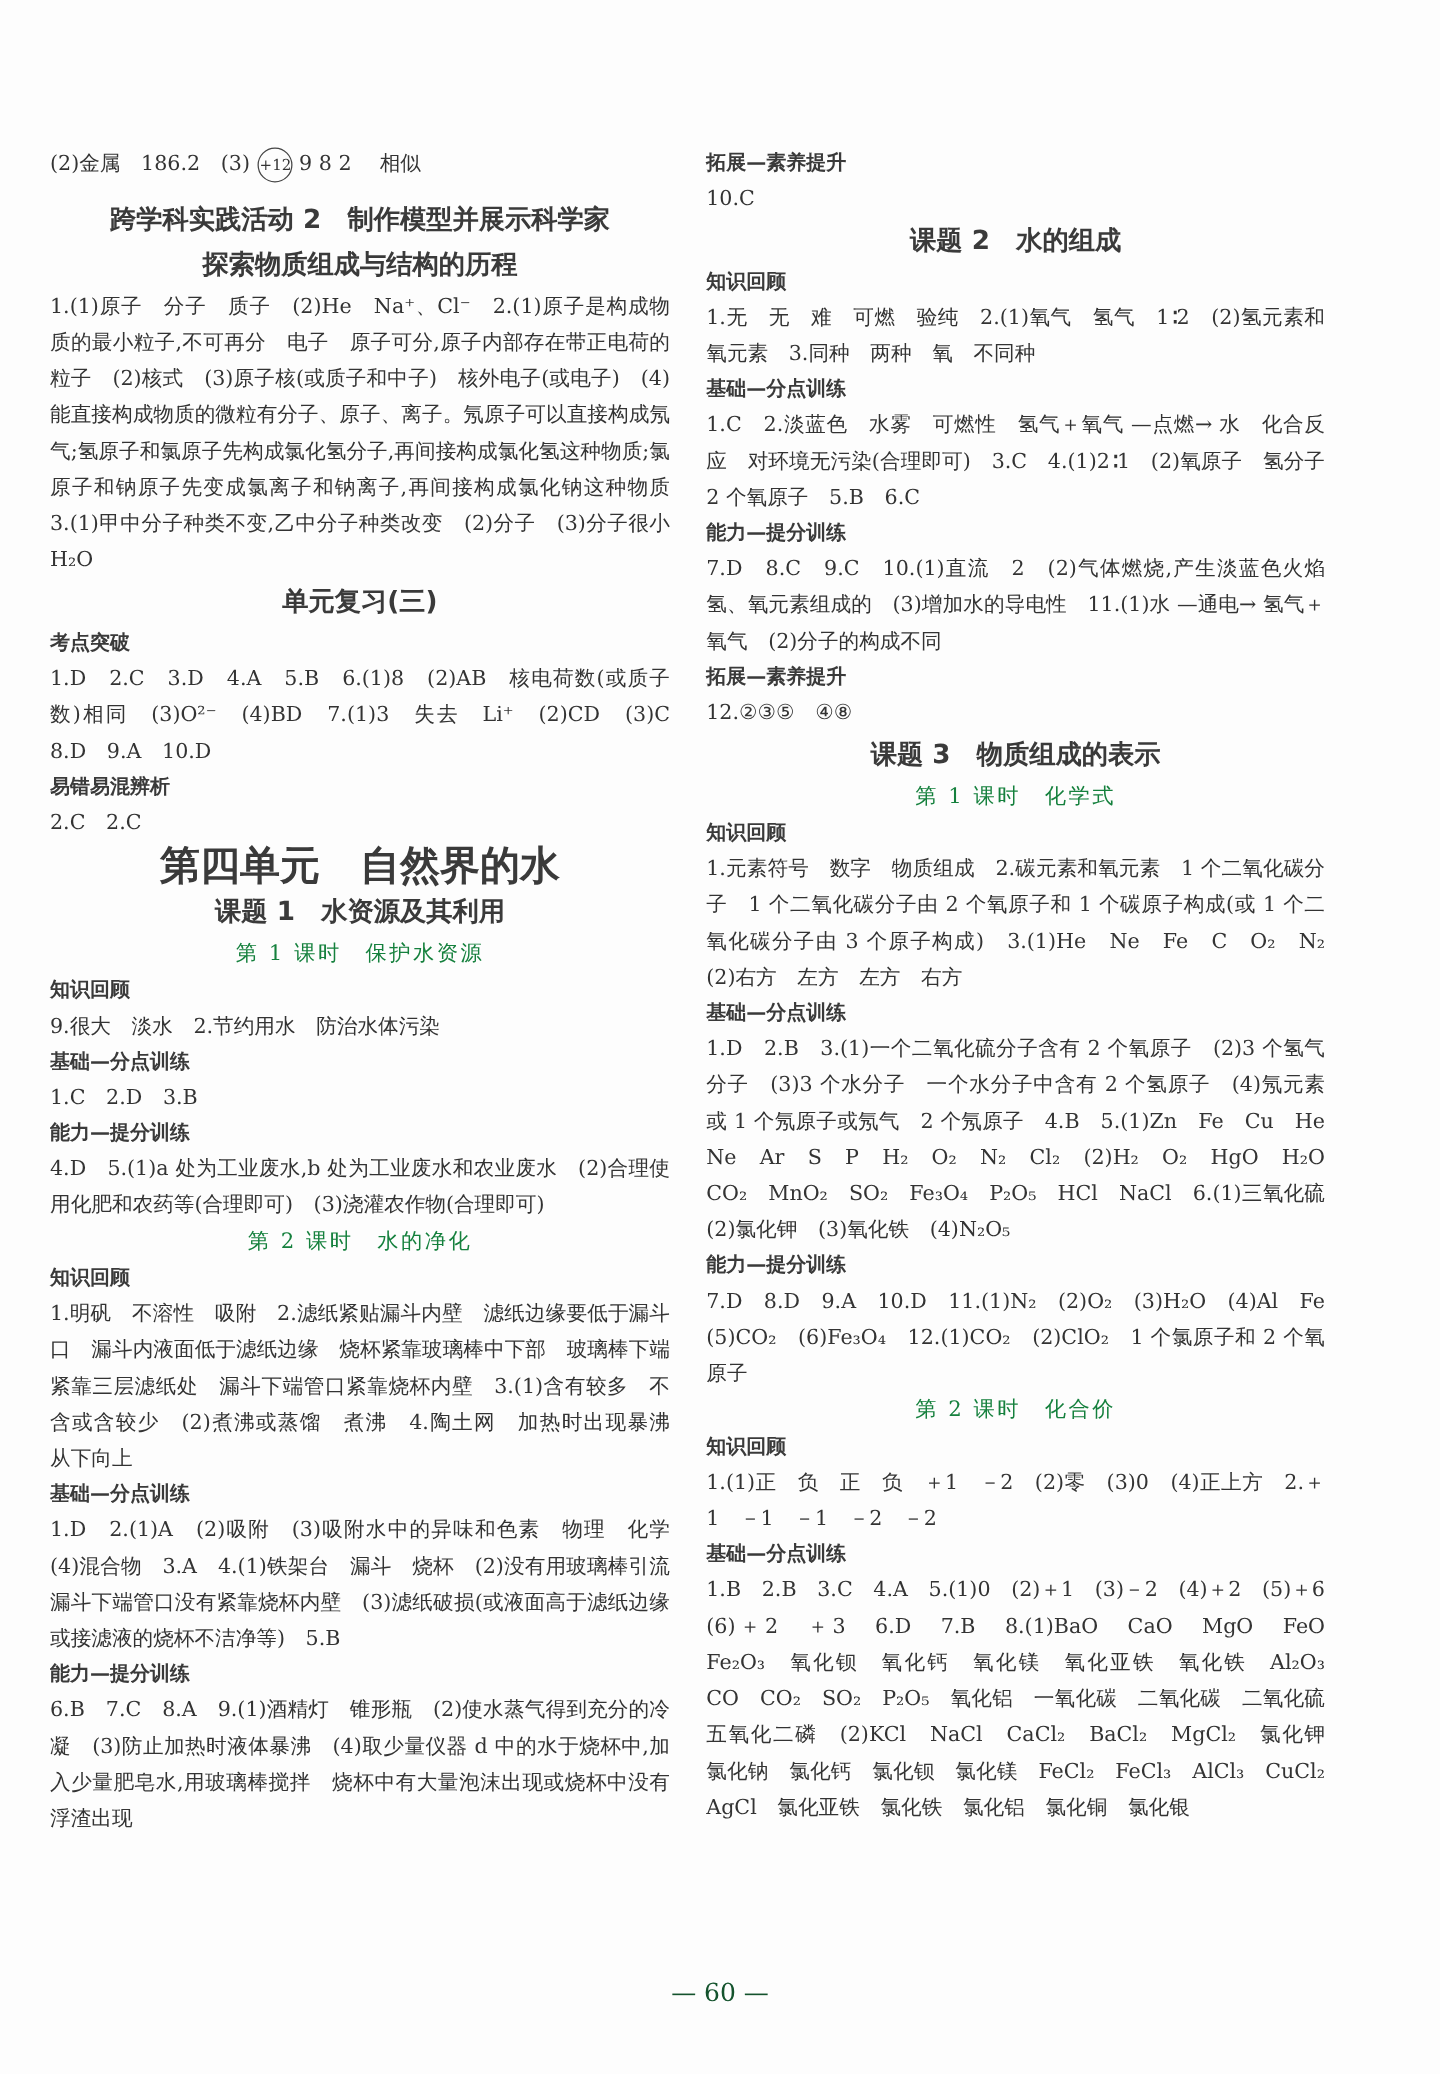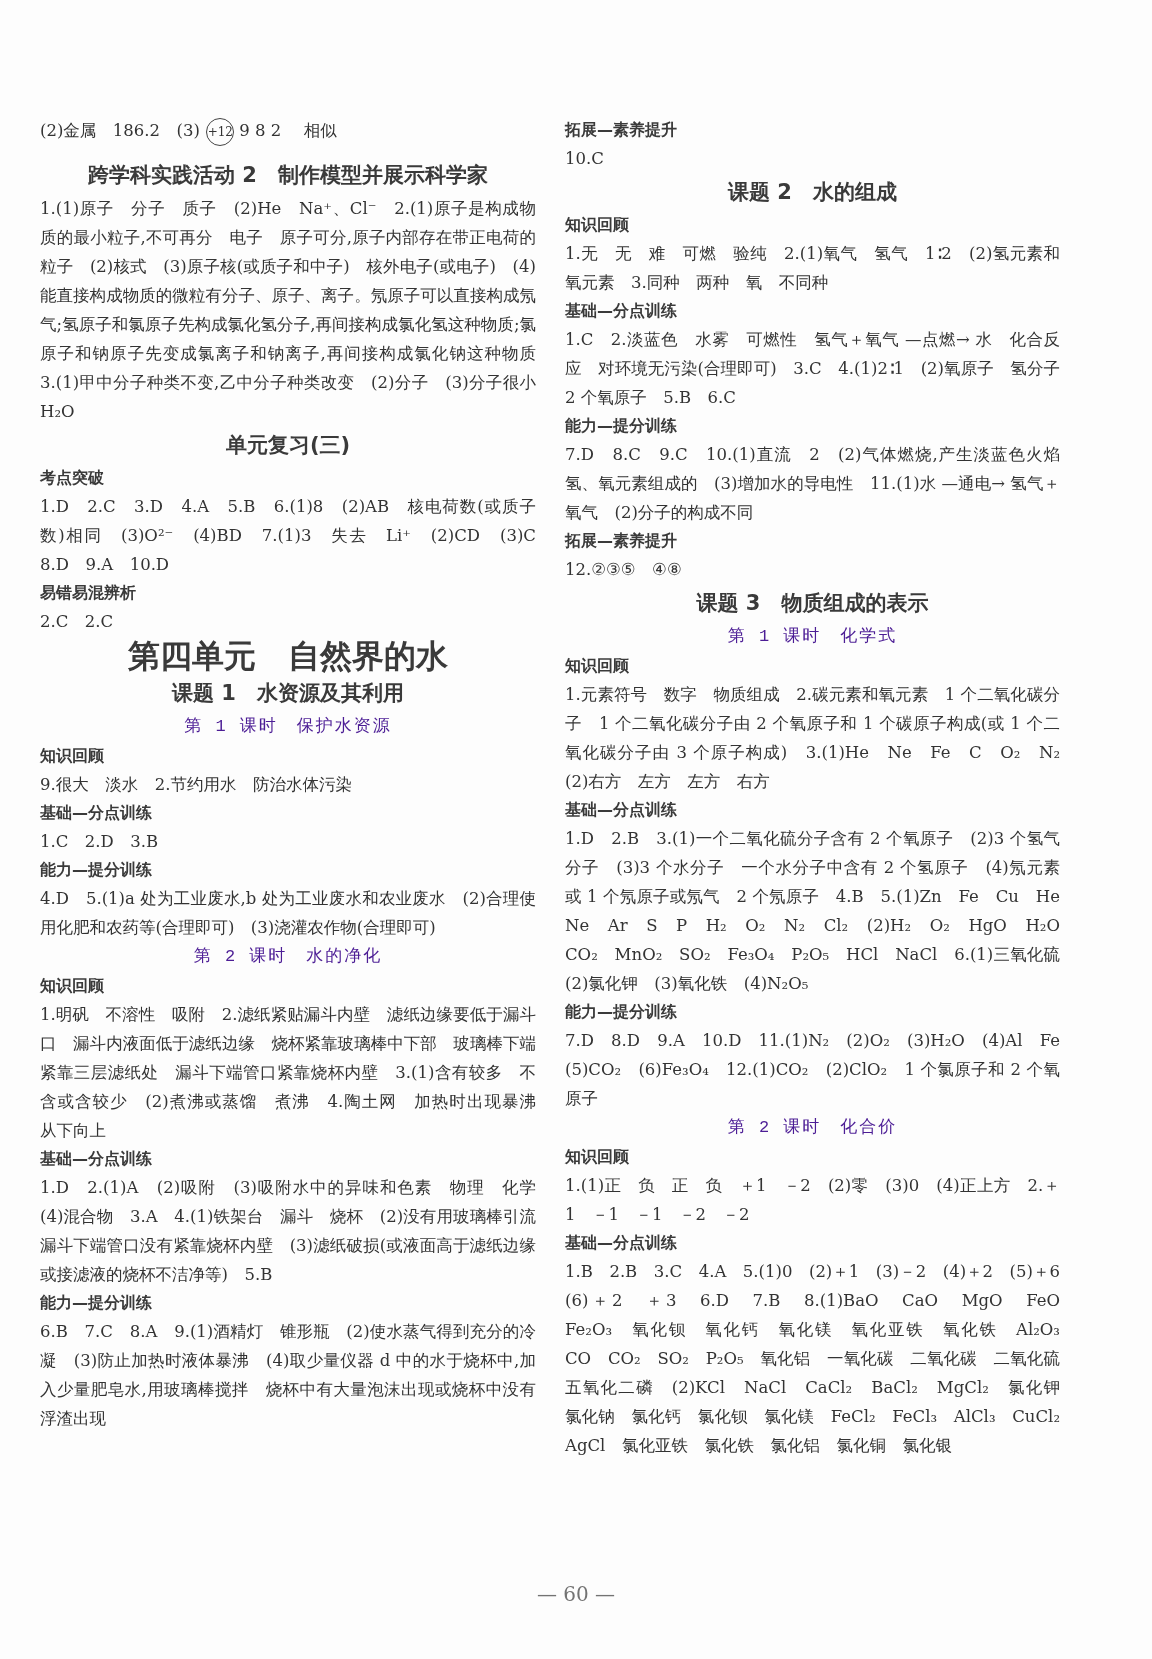--- a/index.html
+++ b/index.html
@@ -20,40 +20,41 @@
     font-weight: bold; font-size: 16px; line-height: 28px; color: #3a3a3a; margin: 0;
   }
   .h1 {
     font-family: "DejaVu Sans", "Liberation Sans", sans-serif;
     font-weight: bold; font-size: 32px; text-align: center; line-height: 36px; margin: 2px 0; color: #3a3a3a;
   }
   .h2 {
     font-family: "DejaVu Sans", "Liberation Sans", sans-serif;
     font-weight: bold; font-size: 21px; text-align: center; line-height: 34px; margin: 2px 0; color: #3a3a3a;
   }
-  .h3 { font-size: 17px; text-align: center; line-height: 30px; margin: 0; letter-spacing: 2px; color: #4c1d95; font-family: Liberation Mono, monospace; }
+  .h3 { font-size: 17px; text-align: center; line-height: 30px; margin: 0; letter-spacing: 2px; color: #15803d; }
   .atom {
     display: inline-block; position: relative; padding: 0 6px;
   }
   .atom .nuc {
     display: inline-block; border: 1.5px solid #444; border-radius: 50%;
     width: 26px; height: 26px; line-height: 26px; text-align: right; font-size: 12px;
   }
-  .page-num { position: absolute; top: 1582px; left: 0; width: 1152px; text-align: center; font-size: 20px; color: #737373; }
+  .page-num { position: absolute; top: 1582px; left: 0; width: 1152px; text-align: center; font-size: 20px; color: #14532d; }
   .gap { height: 10px; }
 </style>
 </head>
 <body>
 
 <div class="col left">
   <p class="p">
     <span>(2)金属　186.2　(3)</span><span class="atom"><span class="nuc">+12</span> <span>9 8 2</span></span>　<span>相似</span>
   </p>
   <div class="gap"></div>
   <div class="h2">跨学科实践活动 2　制作模型并展示科学家</div>
+  <div class="h2">探索物质组成与结构的历程</div>
   <p class="p">1.(1)原子　分子　质子　(2)He　Na⁺、Cl⁻　2.(1)原子是构成物质的最小粒子,不可再分　电子　原子可分,原子内部存在带正电荷的粒子　(2)核式　(3)原子核(或质子和中子)　核外电子(或电子)　(4)能直接构成物质的微粒有分子、原子、离子。氖原子可以直接构成氖气;氢原子和氯原子先构成氯化氢分子,再间接构成氯化氢这种物质;氯原子和钠原子先变成氯离子和钠离子,再间接构成氯化钠这种物质　3.(1)甲中分子种类不变,乙中分子种类改变　(2)分子　(3)分子很小　H₂O</p>
 
   <div class="h2">单元复习(三)</div>
   <div class="sec">考点突破</div>
   <p class="p">1.D　2.C　3.D　4.A　5.B　6.(1)8　(2)AB　核电荷数(或质子数)相同　(3)O²⁻　(4)BD　7.(1)3　失去　Li⁺　(2)CD　(3)C　8.D　9.A　10.D</p>
   <div class="sec">易错易混辨析</div>
   <p class="p">2.C　2.C</p>
 
   <div class="h1">第四单元　自然界的水</div>
   <div class="h2">课题 1　水资源及其利用</div>

